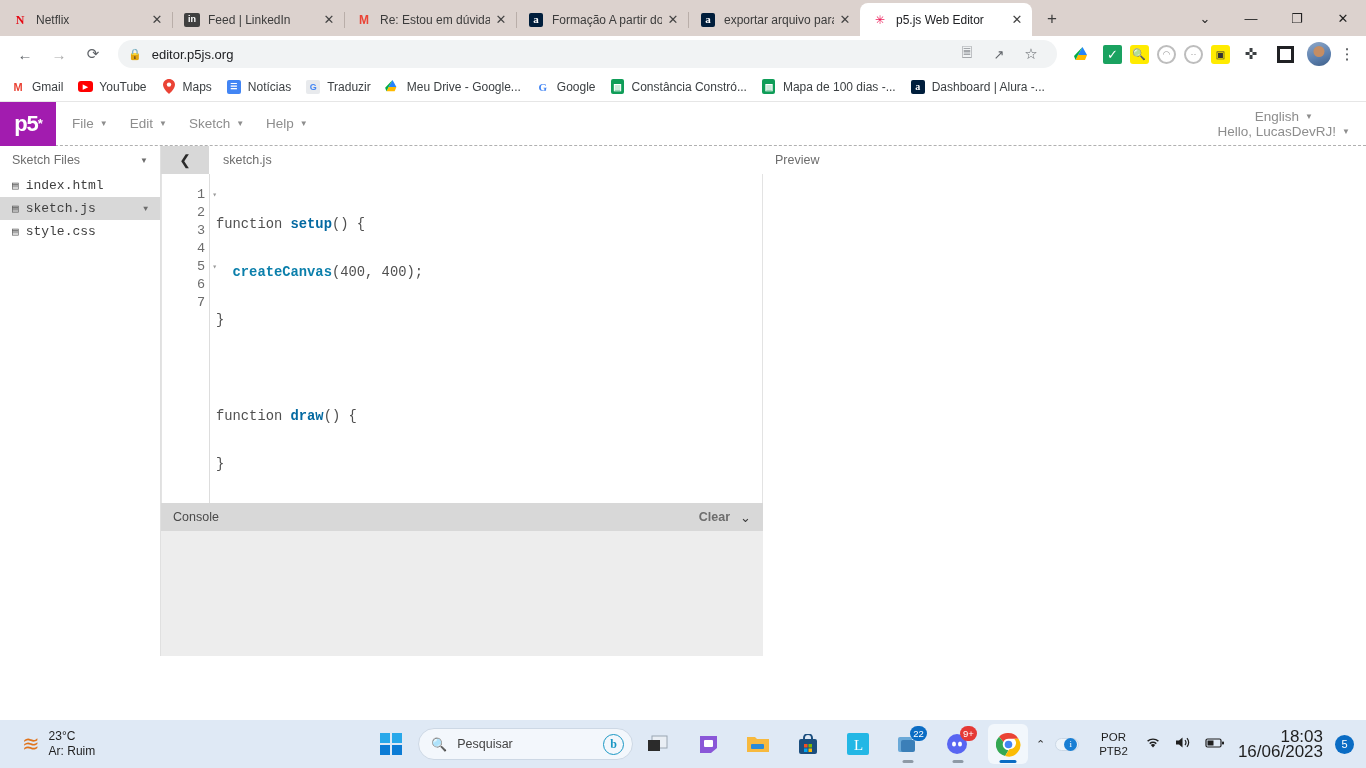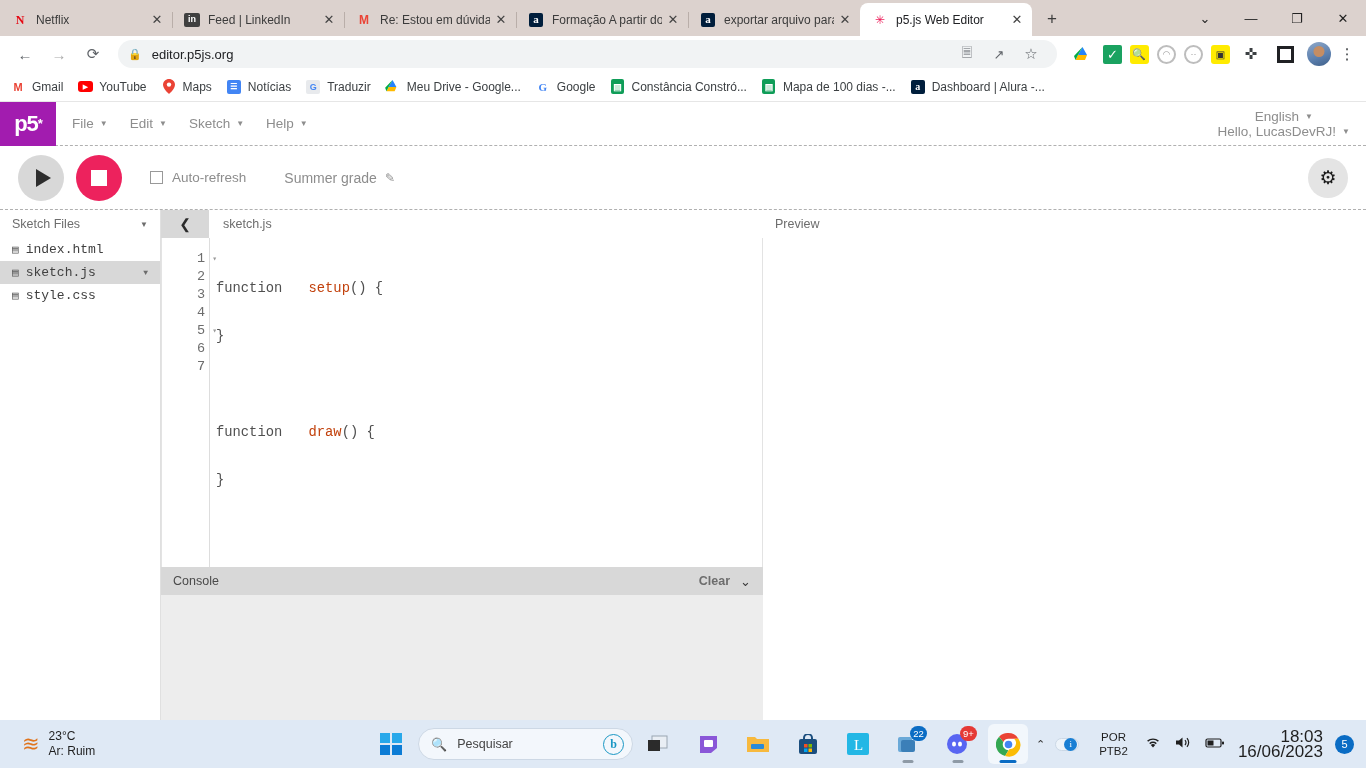--- a/index.html
+++ b/index.html
@@ -220,21 +220,21 @@
   .gutter .ln { height: 18px; line-height: 18px; padding-right: 4px; position: relative; }
   .gutter .ln .fold {
     position: absolute; right: -8px; top: 0; font-size: 8px; color: #9a9a9a;
   }
   .codetext {
     flex: 1 1 auto; padding: 12px 0 0 6px;
     font-family: "Liberation Mono", monospace; font-size: 13.8px;
     color: #4f4f4f; white-space: pre;
   }
   .codetext .line { height: 18px; line-height: 18px; }
-  .fn-name { color: #c2410c; font-weight: normal; margin-left: 18px; }
+  .fn-name { color: #0369a1; font-weight: bold; }
   .p5-fn { color: #0b7fab; font-weight: bold; }
   .console-bar {
     height: 28px; background: #d8d8d8; display: flex; align-items: center;
     padding: 0 12px; font-size: 12.5px; color: #4a4a4a;
   }
   .console-bar .clear { margin-left: auto; margin-right: 10px; color: #6d6d6d; font-weight: bold; }
   .console-bar .chev { font-size: 13px; color: #3a3a3a; }
   .console-body { height: 125px; background: #ededed; }
 
   .previewcol { flex: 1 1 auto; background: #fff; }
@@ -492,39 +492,20 @@
           <span>English</span>
           <span class="caret">▼</span>
         </div>
         <div class="hr-item">
           <span>Hello, LucasDevRJ!</span>
           <span class="caret">▼</span>
         </div>
       </div>
     </div>
 
-    <div class="p5toolbar">
-      <div class="btn-play">
-          <span class="tri"></span>
-        </div>
-      <div class="btn-stop">
-          <span class="sq"></span>
-        </div>
-      <div class="autorefresh">
-        <span class="cbox"></span>
-        <span>Auto-refresh</span>
-      </div>
-      <div class="sketchname">
-        <span>Summer grade</span>
-        <span class="pencil">✎</span>
-      </div>
-      <div class="gear">
-        <span>⚙</span>
-      </div>
-    </div>
 
     <div class="workarea">
 
       <div class="filesidebar">
         <div class="fs-header">
           <span>Sketch Files</span>
           <span class="caret">▼</span>
         </div>
         <div class="fs-item">
           <span class="fico">▤</span>
@@ -556,20 +537,21 @@
             <div class="ln"><span>1</span><span class="fold">▾</span></div>
             <div class="ln">2</div>
             <div class="ln">3</div>
             <div class="ln">4</div>
             <div class="ln"><span>5</span><span class="fold">▾</span></div>
             <div class="ln">6</div>
             <div class="ln">7</div>
           </div>
           <div class="codetext">
             <div class="line"><span>function </span><span class="fn-name">setup</span><span>() {</span></div>
+            <div class="line"><span>  </span><span class="p5-fn">createCanvas</span><span>(400, 400);</span></div>
             <div class="line"><span>}</span></div>
             <div class="line"><span></span></div>
             <div class="line"><span>function </span><span class="fn-name">draw</span><span>() {</span></div>
             <div class="line"><span>}</span></div>
           </div>
         </div>
 
         <div class="console-bar">
           <span>Console</span>
           <span class="clear">Clear</span>

